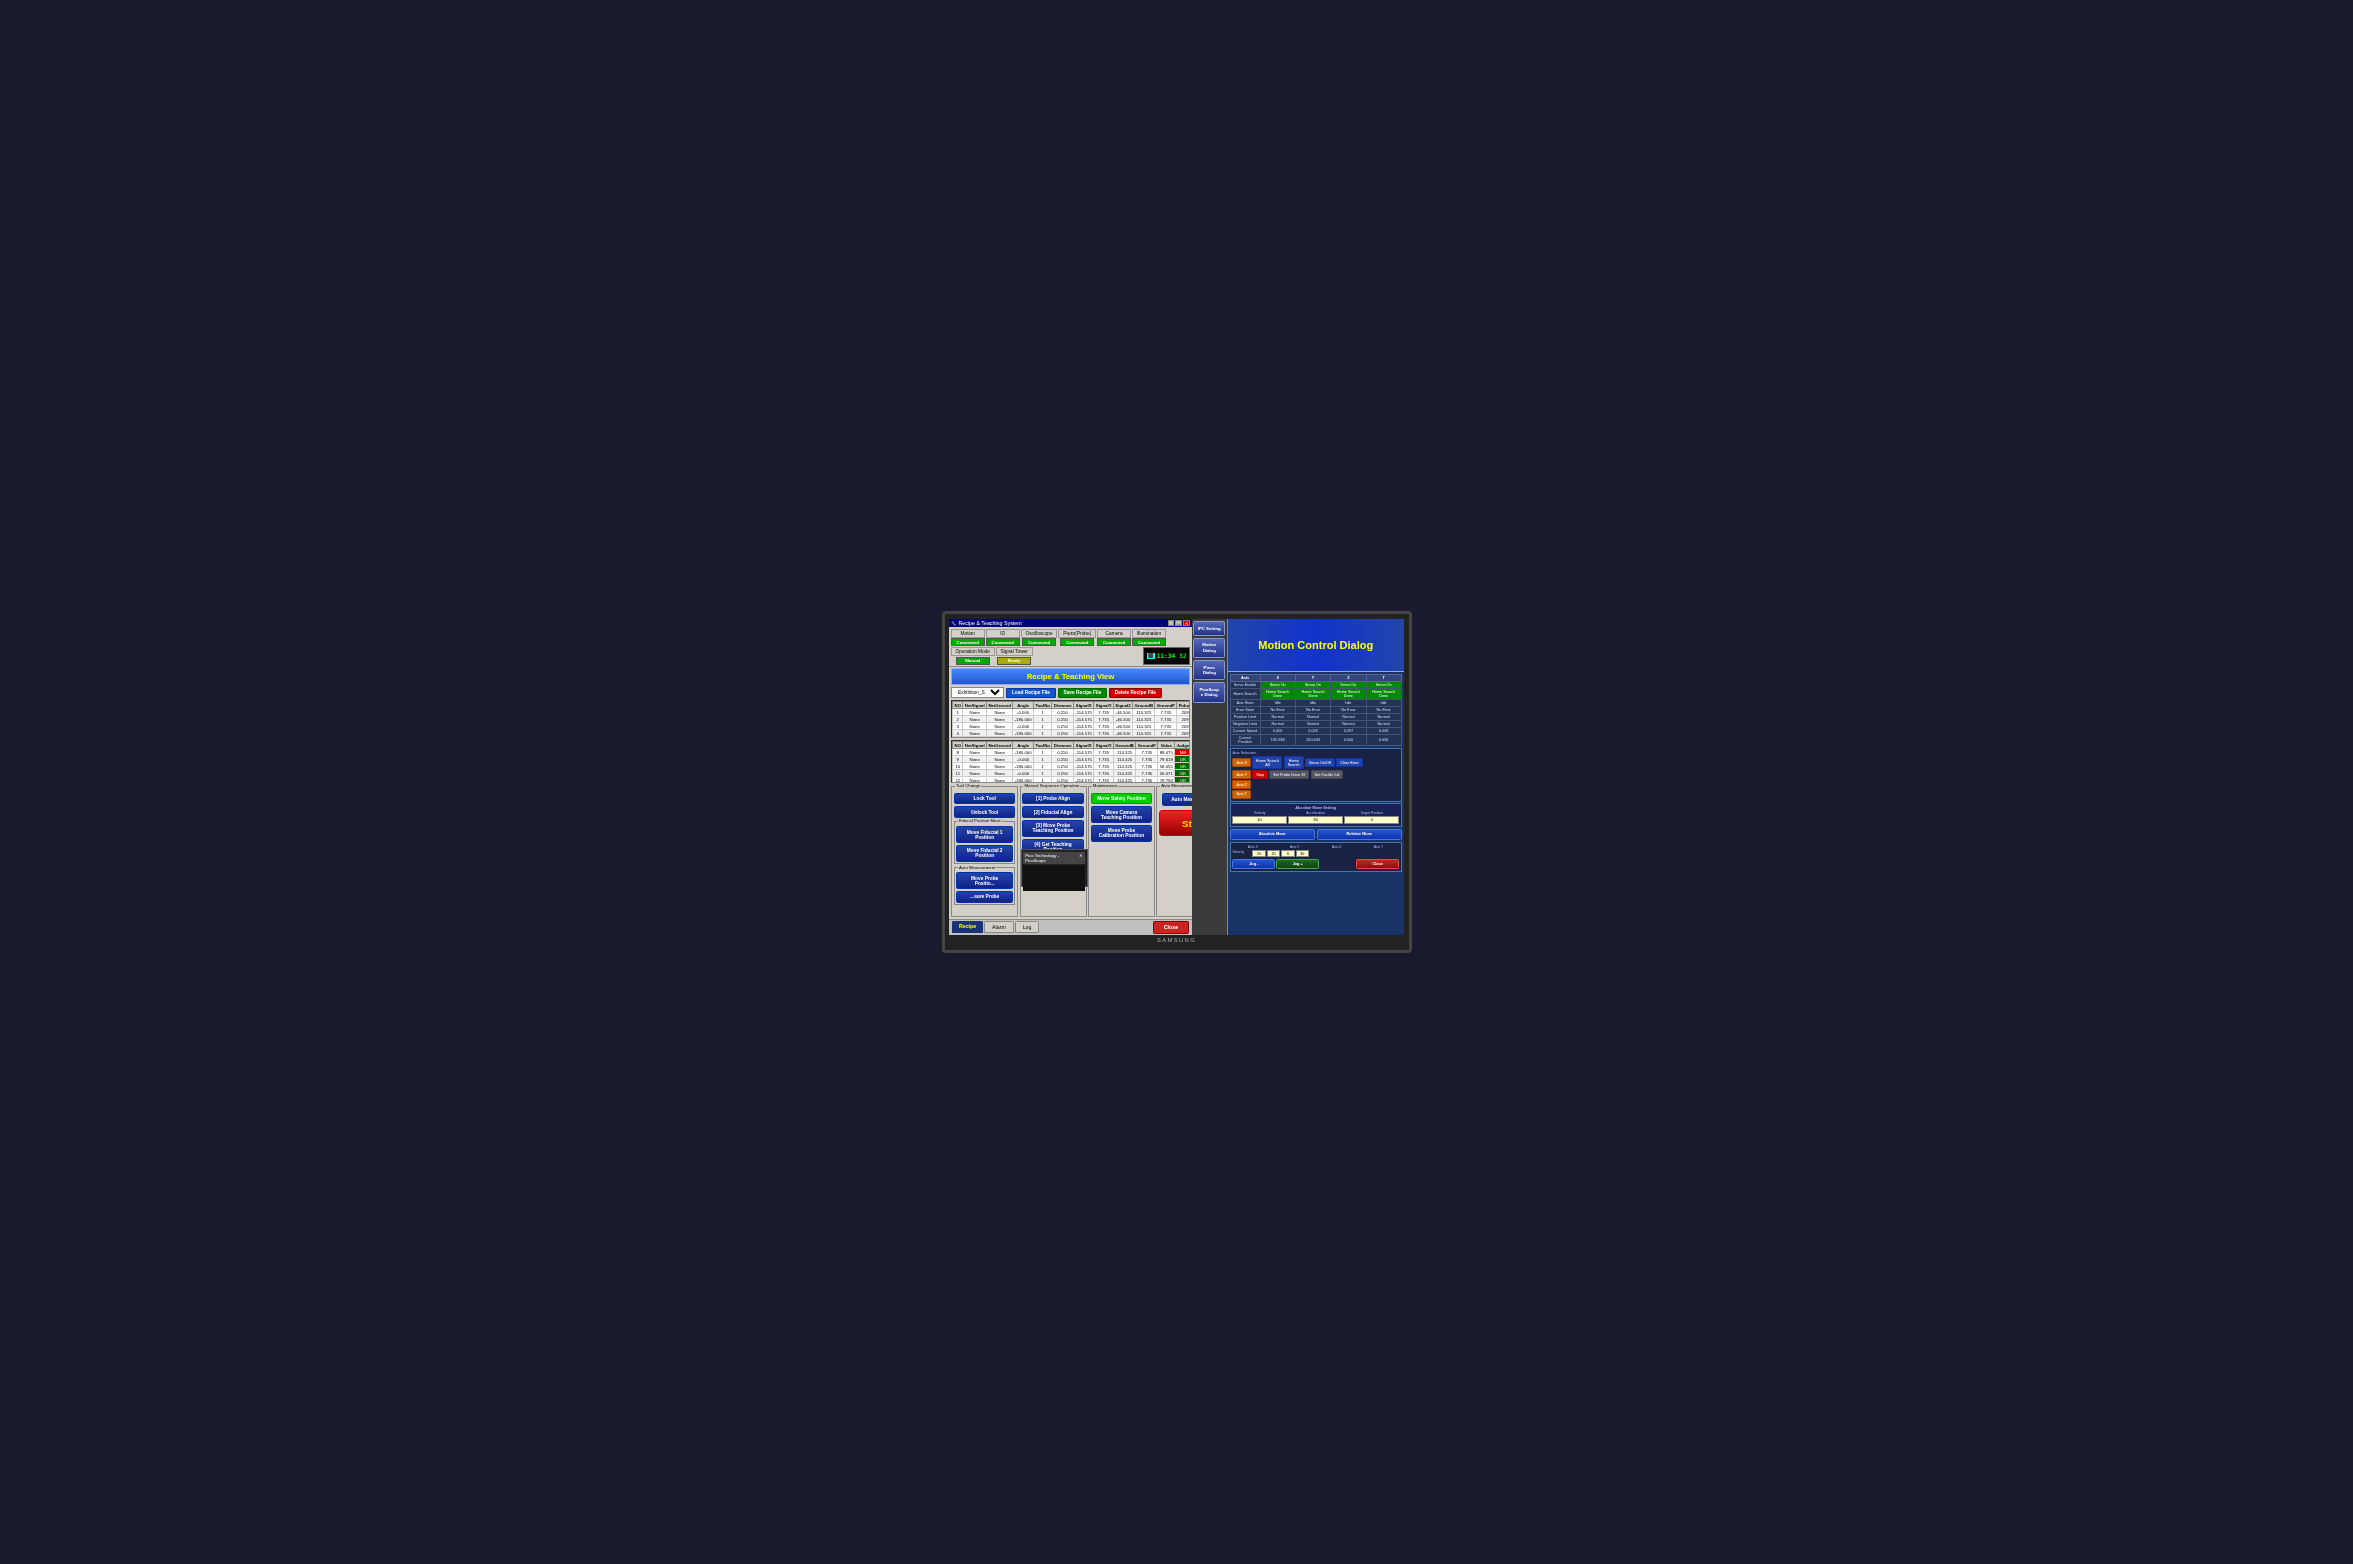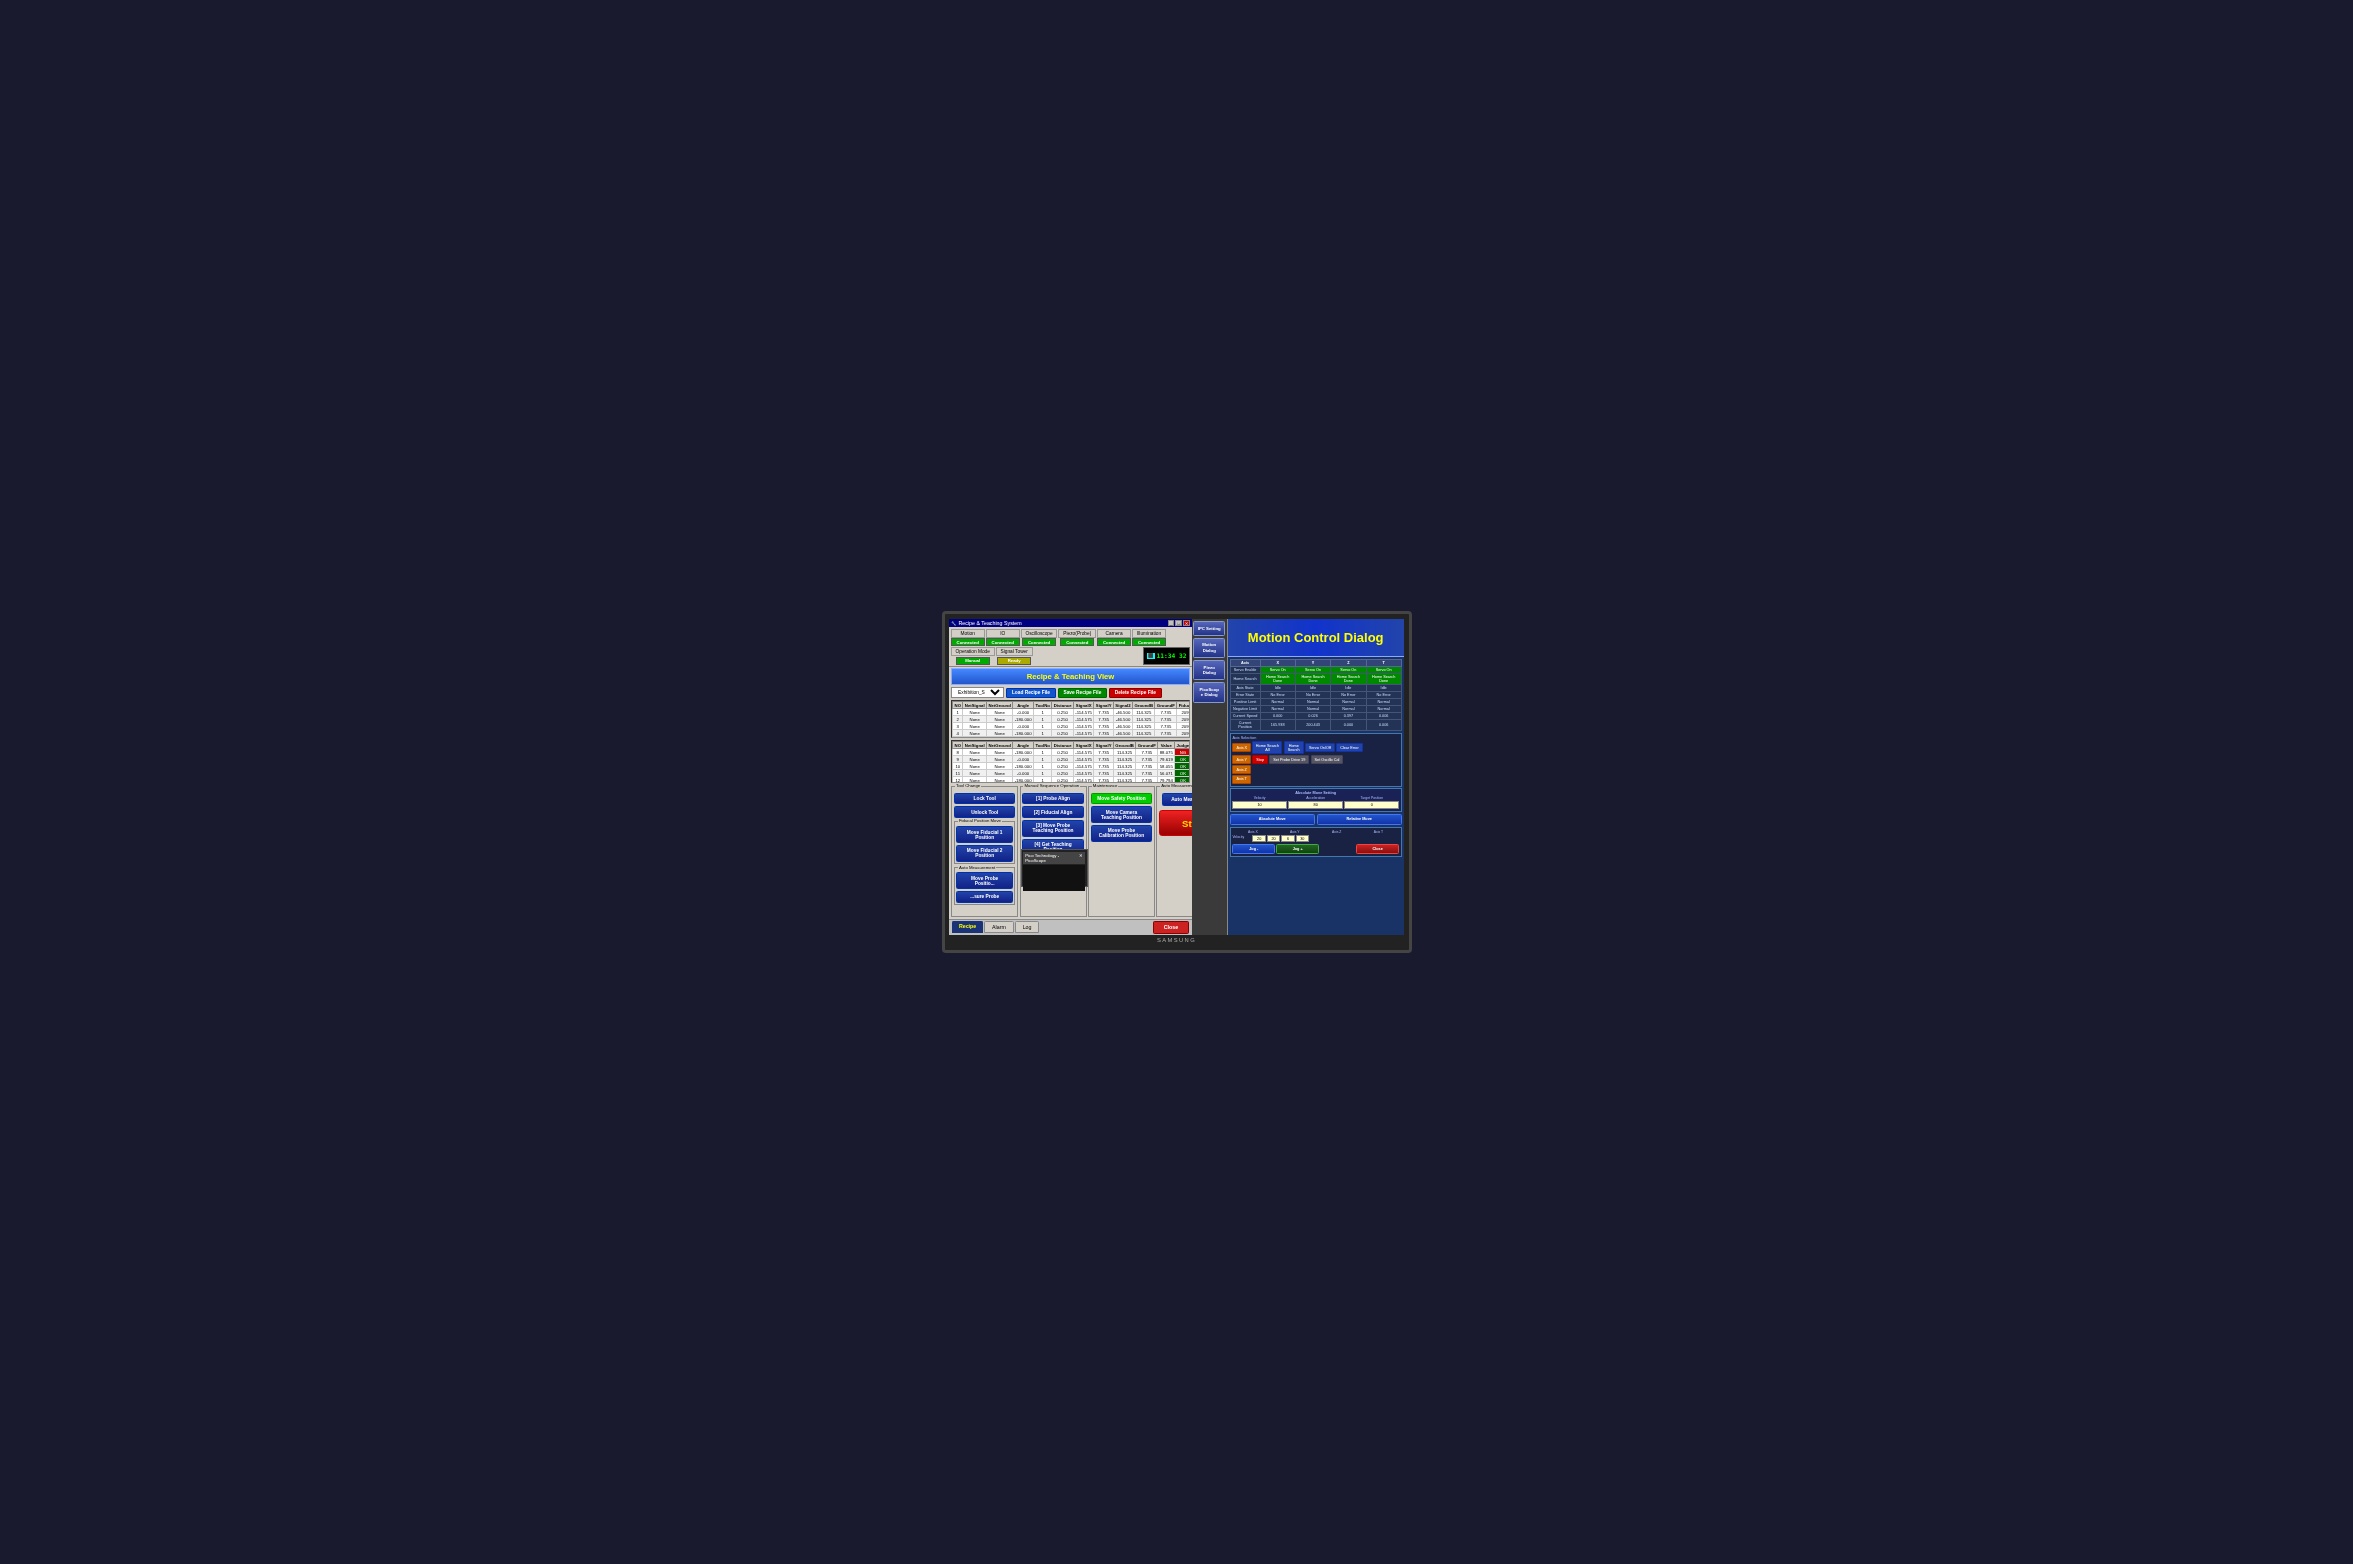--- a/index.html
+++ b/index.html
@@ -263,24 +263,24 @@
     .right-panel {
       width: 177px;
       background: #1a4488;
       display: flex;
       flex-direction: column;
       border-left: 1px solid #888;
     }
     .mcd-title {
       background: linear-gradient(to right, #2244aa, #1133cc, #2244aa);
       color: #ffff00;
-      font-size: 13px;
-      font-weight: bold;
-      text-align: center;
-      padding: 11px;
+      font-size: 11px;
+      font-weight: bold;
+      text-align: center;
+      padding: 20px;
       border-bottom: 1px solid #88aaff;
     }
     .mcd-body {
       padding: 1.9px;
       display: flex;
       flex-direction: column;
       gap: 1.9px;
       flex: 1;
       background: #1a3366;
     }

